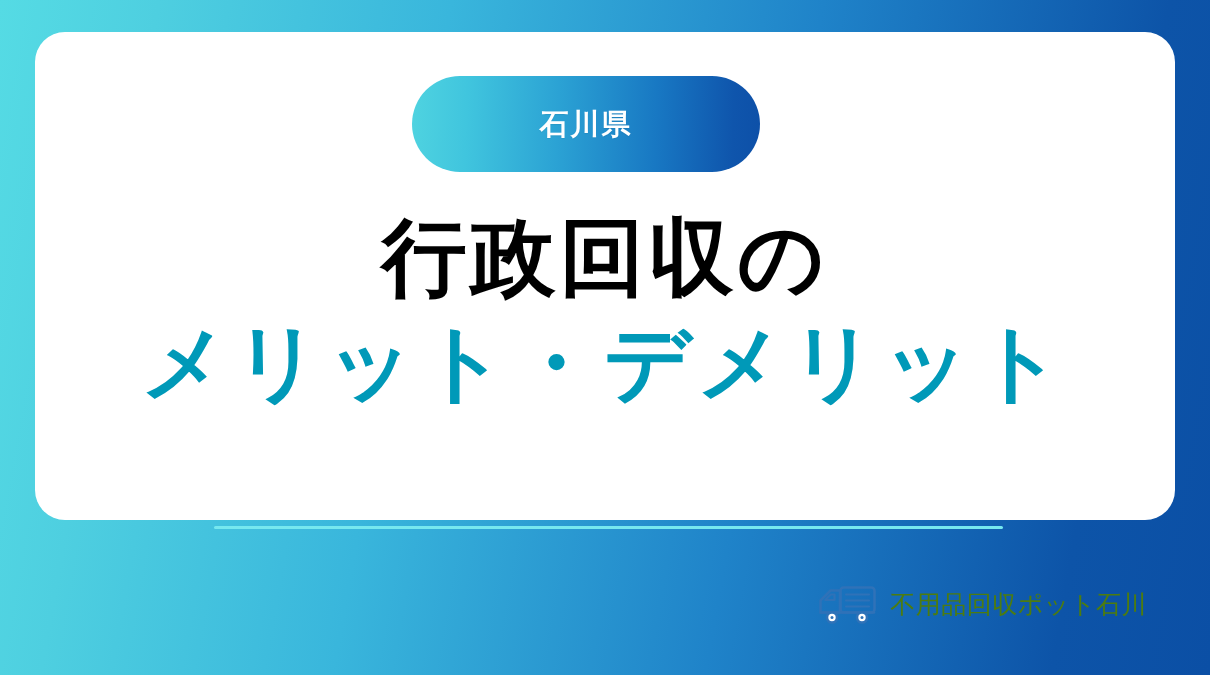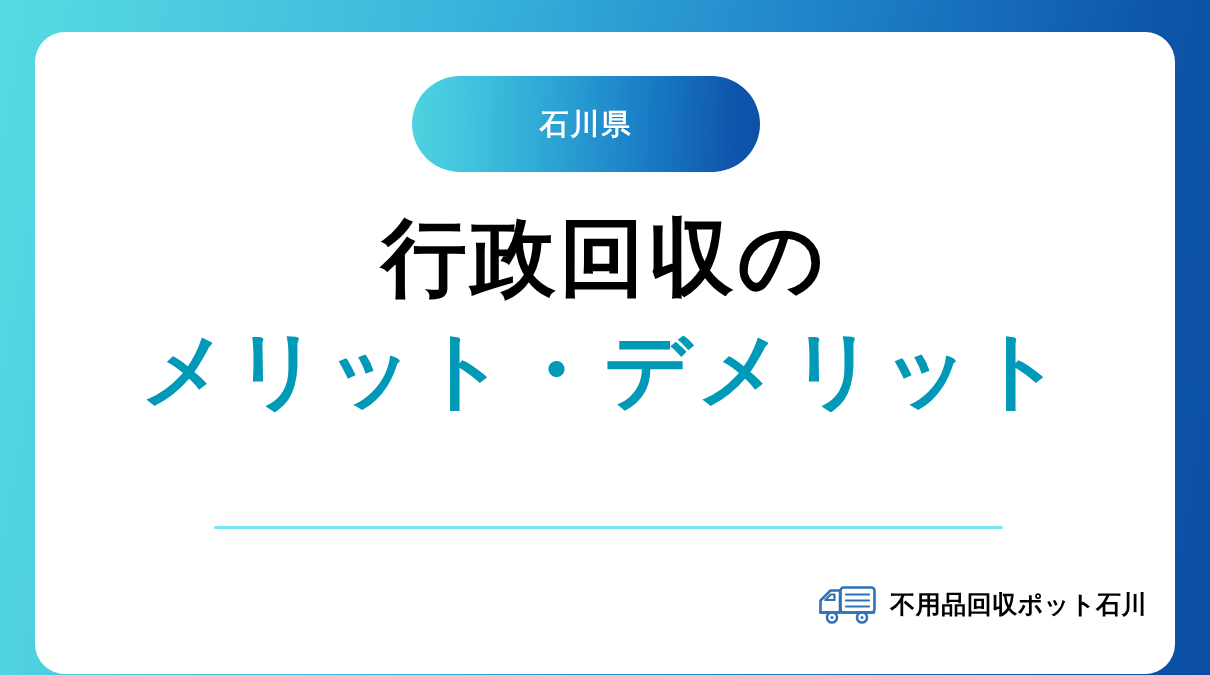--- a/index.html
+++ b/index.html
@@ -23,21 +23,21 @@
     background: linear-gradient(100deg, #55dbe4 0%, #4ecfe0 12%, #39b6dc 34%, #1f83c9 62%, #0d54a8 88%, #0b4fa5 100%);
     overflow: hidden;
   }
 
   
   #content-card {
     position: absolute;
     left: 35px;
     top: 32px;
     width: 1140px;
-    height: 642px;
+    height: 488px;
     background: #ffffff;
     border-radius: 30px;
   }
 
   
   #prefecture-badge {
     position: absolute;
     left: 377px;           
     top: 44px;             
     width: 348px;
@@ -70,21 +70,21 @@
   .headline-line {
     display: block;
     font-size: 85px;
     font-weight: 700;
     line-height: 1.32;
     letter-spacing: 4px;
     white-space: nowrap;
   }
 
   #headline-line-1 { color: #000000; }
-  #headline-line-2 { color: #0099b8; letter-spacing: 6px; }
+  #headline-line-2 { color: #0099b8; letter-spacing: 6px; font-family: Liberation Mono, monospace; }
 
   
   #divider {
     position: absolute;
     left: 179px;          
     top: 494px;           
     width: 789px;
     height: 3px;
     background: #76e8ef;
     border-radius: 2px;
@@ -96,23 +96,23 @@
     right: 28px;
     top: 550px;
     display: flex;
     align-items: center;
     gap: 12px;
   }
 
   #truck-icon { display: block; }
 
   #brand-name {
-    color: #000000;
+    color: #4d7c0f;
     font-size: 25px;
-    font-weight: 700;
+    font-weight: 400;
     letter-spacing: 0.5px;
     line-height: 1;
     white-space: nowrap;
   }
 </style>
 </head>
 <body>
 
 <div id="eyecatch-root">
 

